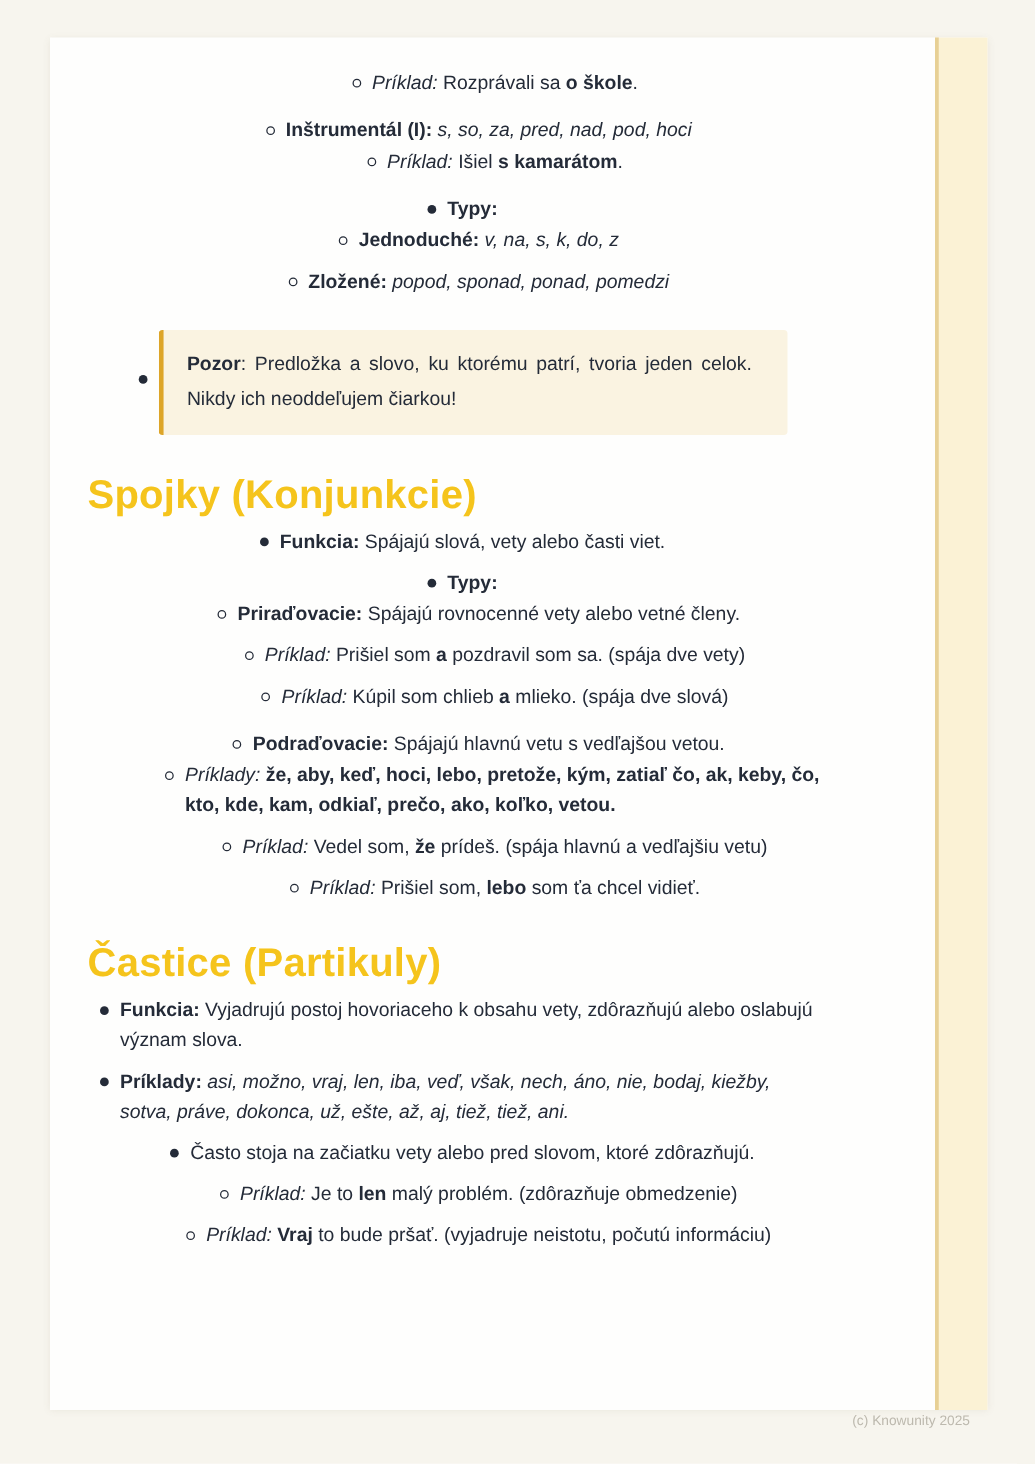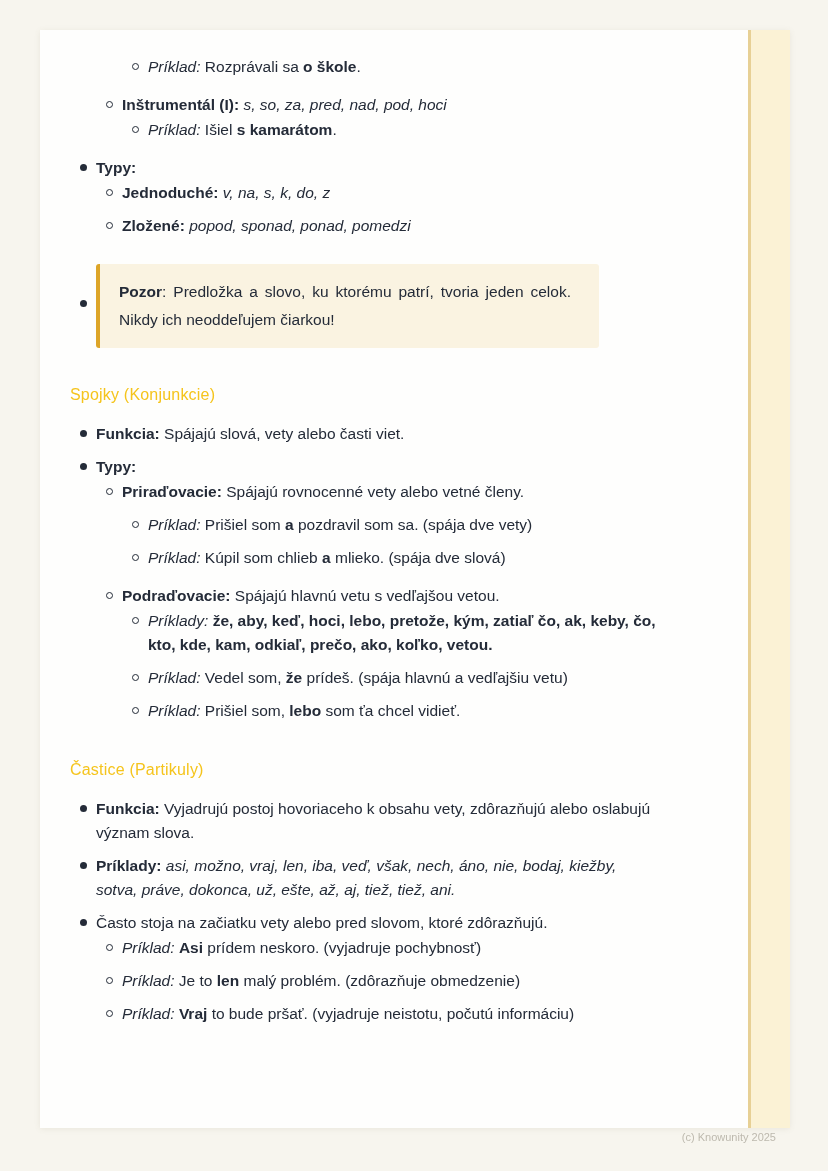--- a/index.html
+++ b/index.html
@@ -21,26 +21,26 @@
     background:var(--strip-bg,#FBF2D5);
     border-left:3px solid var(--strip-line,#E7D095);
     z-index:1;
   }
   .content{
     position:relative;
     padding:16px 130px 0 30px;
     z-index:0;
   }
   h2.sec{
-    font-size:16px;line-height:30px;font-weight:normal;
+    font-size:32px;line-height:30px;font-weight:bold;
     color:var(--heading,#F5C41C);
     margin:32px 0 12px 0;
     letter-spacing:.2px;
   }
-  .li{display:flex;align-items:flex-start;margin-top:9px;}
+  .li{display:flex;align-items:flex-start;margin-top:9px;justify-content:center;}
   .li.tight{margin-top:1px;}
   .li.loose{margin-top:14px;}
   .lvl1{padding-left:10px;}
   .lvl2{padding-left:36px;}
   .lvl3{padding-left:62px;}
   .marker{
     flex:none;width:7px;height:7px;border-radius:50%;
     margin:8px 9px 0 0;box-sizing:border-box;
   }
   .marker.disc{background:var(--text,#242B38);}
@@ -151,24 +151,20 @@
         <p class="txt"><span class="txt-run b">Funkcia:</span><span class="txt-run"> Vyjadrujú postoj hovoriaceho k obsahu vety, zdôrazňujú alebo oslabujú význam slova.</span></p>
       </div>
       <div class="li lvl1">
         <span class="marker disc"></span>
         <p class="txt"><span class="txt-run b">Príklady:</span><span class="txt-run"> </span><span class="txt-run i">asi, možno, vraj, len, iba, veď, však, nech, áno, nie, bodaj, kiežby, sotva, práve, dokonca, už, ešte, až, aj, tiež, tiež, ani.</span></p>
       </div>
       <div class="li lvl1">
         <span class="marker disc"></span>
         <p class="txt"><span class="txt-run">Často stoja na začiatku vety alebo pred slovom, ktoré zdôrazňujú.</span></p>
       </div>
-      <div class="li lvl2 tight">
-        <span class="marker circle"></span>
-        <p class="txt"><span class="txt-run i">Príklad:</span><span class="txt-run"> </span><span class="txt-run b">Asi</span><span class="txt-run"> prídem neskoro. (vyjadruje pochybnosť)</span></p>
-      </div>
       <div class="li lvl2">
         <span class="marker circle"></span>
         <p class="txt"><span class="txt-run i">Príklad:</span><span class="txt-run"> Je to </span><span class="txt-run b">len</span><span class="txt-run"> malý problém. (zdôrazňuje obmedzenie)</span></p>
       </div>
       <div class="li lvl2">
         <span class="marker circle"></span>
         <p class="txt"><span class="txt-run i">Príklad:</span><span class="txt-run"> </span><span class="txt-run b">Vraj</span><span class="txt-run"> to bude pršať. (vyjadruje neistotu, počutú informáciu)</span></p>
       </div>
     </div>
   <div class="footer">(c) Knowunity 2025</div>

